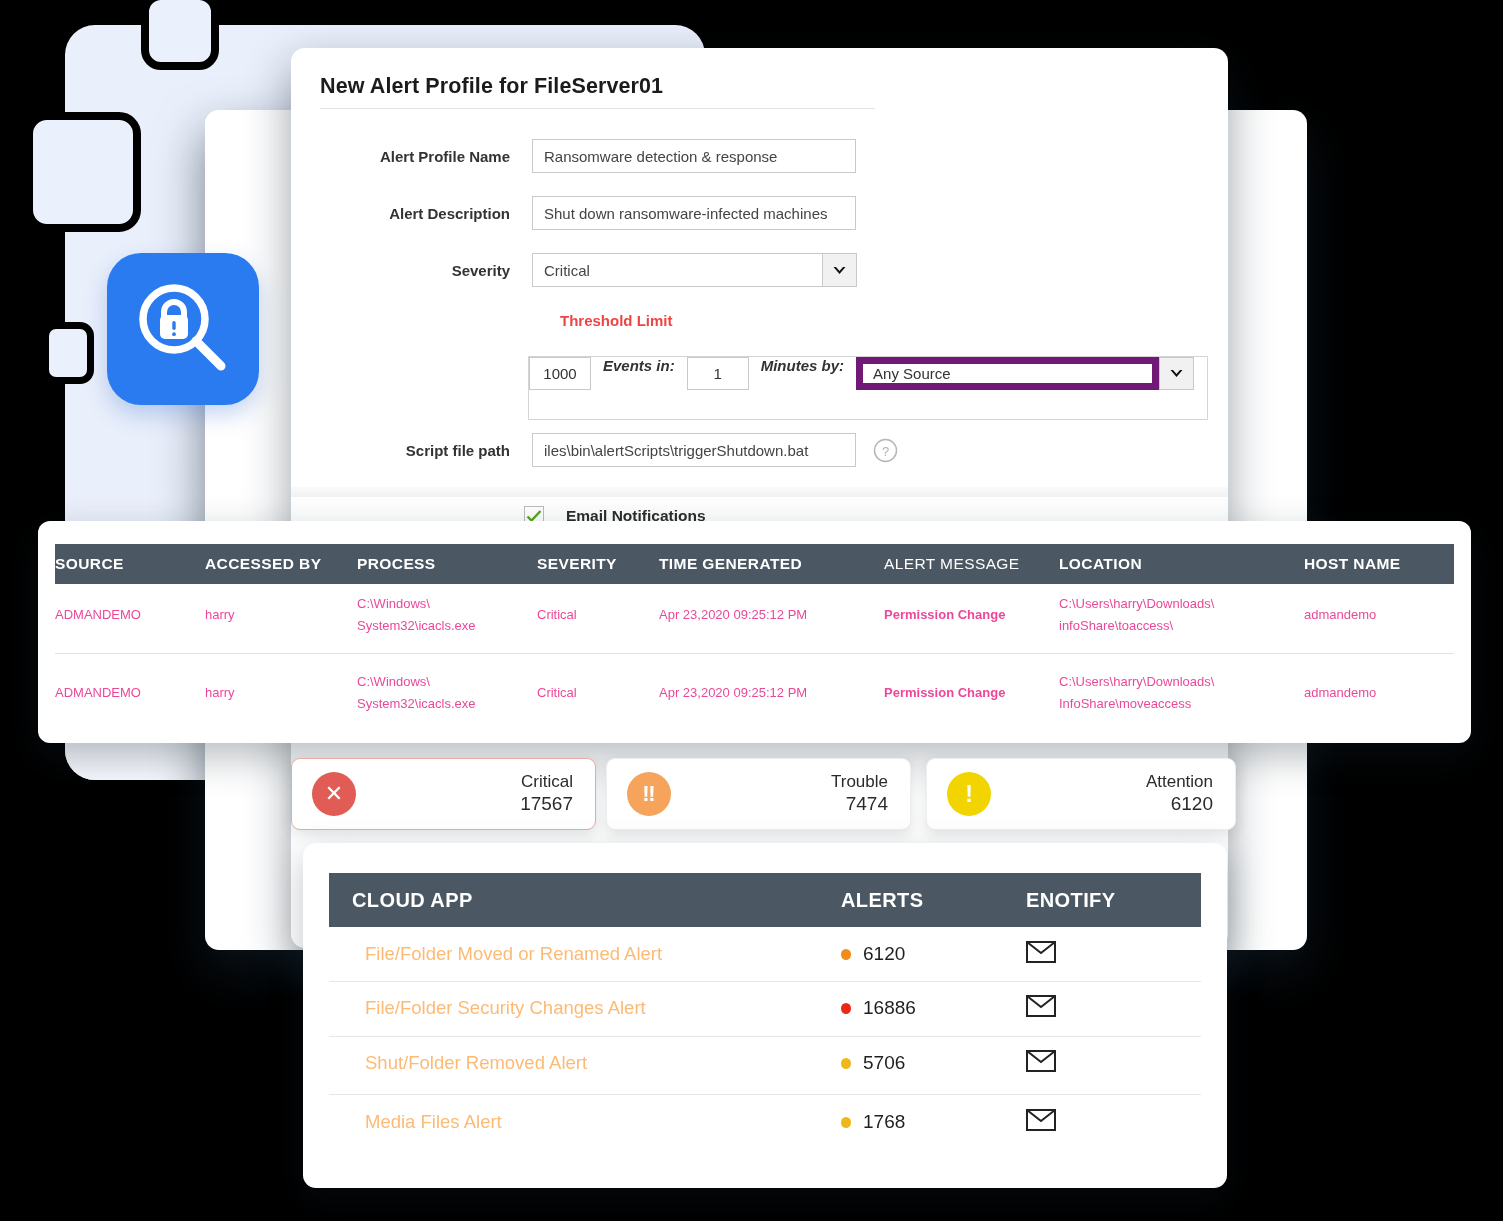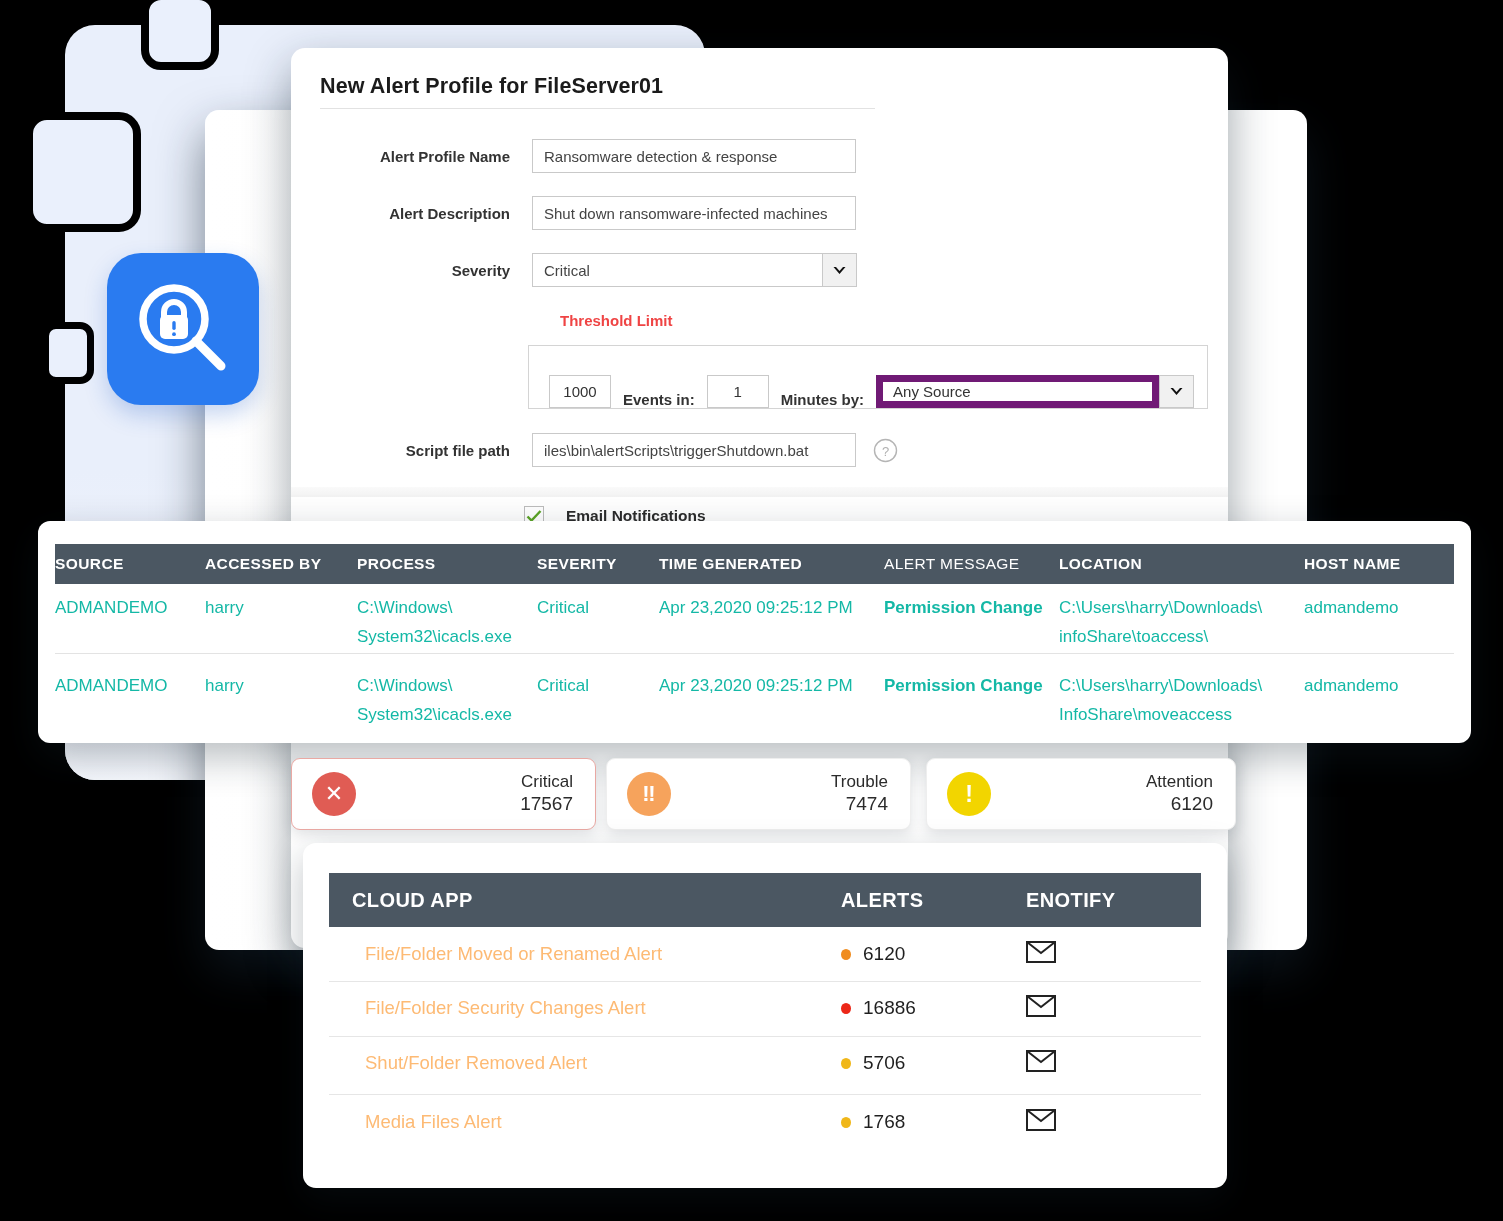--- a/index.html
+++ b/index.html
@@ -45,27 +45,27 @@
   .r4{left:320px;top:433px;}
   .w-name{width:324px;}
   .w-desc{width:324px;}
   .w-sev{width:290px;border-right:none;}
   .sev-wrap{display:flex;}
   .dd-btn{width:35px;height:34px;box-sizing:border-box;border:1px solid #c9c9c9;
           background:#f1f1f1;display:flex;align-items:center;justify-content:center;cursor:pointer;}
   .dd-btn svg{display:block;}
 
   .thr-label{position:absolute;left:560px;top:312px;font-size:15px;color:#ef4444;font-weight:bold;}
-  .thr-box{position:absolute;left:528px;top:345px;width:680px;height:64px;
+  .thr-box{position:absolute;left:528px;top:356px;width:680px;height:64px;
            box-sizing:border-box;border:1px solid #d4d4d4;background:#fff;
-           display:flex;align-items:flex-end;padding-left:20px;}
+           display:flex;align-items:flex-start;padding-left:0;}
   .thr-num{width:62px;height:33px;box-sizing:border-box;border:1px solid #c9c9c9;
            background:#fff;font-size:15px;color:#333;display:flex;align-items:center;
            justify-content:center;}
-  .thr-txt{font-size:15px;color:#333;font-weight:bold;margin:0 12px;}
+  .thr-txt{font-size:15px;color:#333;font-weight:bold;margin:0 12px;font-style:italic;}
   .thr-sel{flex:1;height:33px;box-sizing:border-box;border:7px solid #701a75;background:#fff;
            font-size:15px;color:#333;display:flex;align-items:center;padding-left:10px;
            margin-right:0;}
   .thr-sel-btn{width:35px;height:33px;box-sizing:border-box;border:1px solid #c9c9c9;
                background:#f1f1f1;display:flex;align-items:center;justify-content:center;
                margin-right:13px;cursor:pointer;}
 
   .w-script{width:324px;}
   .help-ico{margin-left:17px;display:flex;align-items:center;}
 
@@ -75,21 +75,21 @@
   .chkbox{width:20px;height:20px;box-sizing:border-box;border:1px solid #bdbdbd;background:#fff;
           display:flex;align-items:center;justify-content:center;}
   .chk-label{font-size:15.5px;font-weight:bold;color:#2b2b2b;margin-left:22px;}
 
   
   .alerts-card{position:absolute;left:38px;top:521px;width:1433px;height:222px;
                background:#fff;border-radius:12px;box-shadow:0 14px 38px rgba(20,35,48,.30);}
   .alerts-head{position:absolute;left:55px;top:544px;width:1399px;height:40px;background:#4b5762;
                display:flex;align-items:center;}
   .alerts-head span{color:#fff;font-size:15.5px;font-weight:bold;letter-spacing:.4px;}
-  .arow{position:absolute;left:55px;display:flex;font-size:17px;color:#14b8a6;}
+  .arow{position:absolute;left:55px;display:flex;font-size:13px;color:#ec4899;align-items:center;}
   .arow .cell{line-height:1.72;}
   .arow1{top:593px;}
   .arow2{top:671px;}
   .arow-sep{position:absolute;left:55px;top:653px;width:1399px;height:1px;background:#e3e3e3;}
   .c-src{width:150px;}
   .c-acc{width:152px;}
   .c-proc{width:180px;}
   .c-sev{width:122px;}
   .c-time{width:225px;}
   .c-msg{width:175px;font-weight:bold;}

